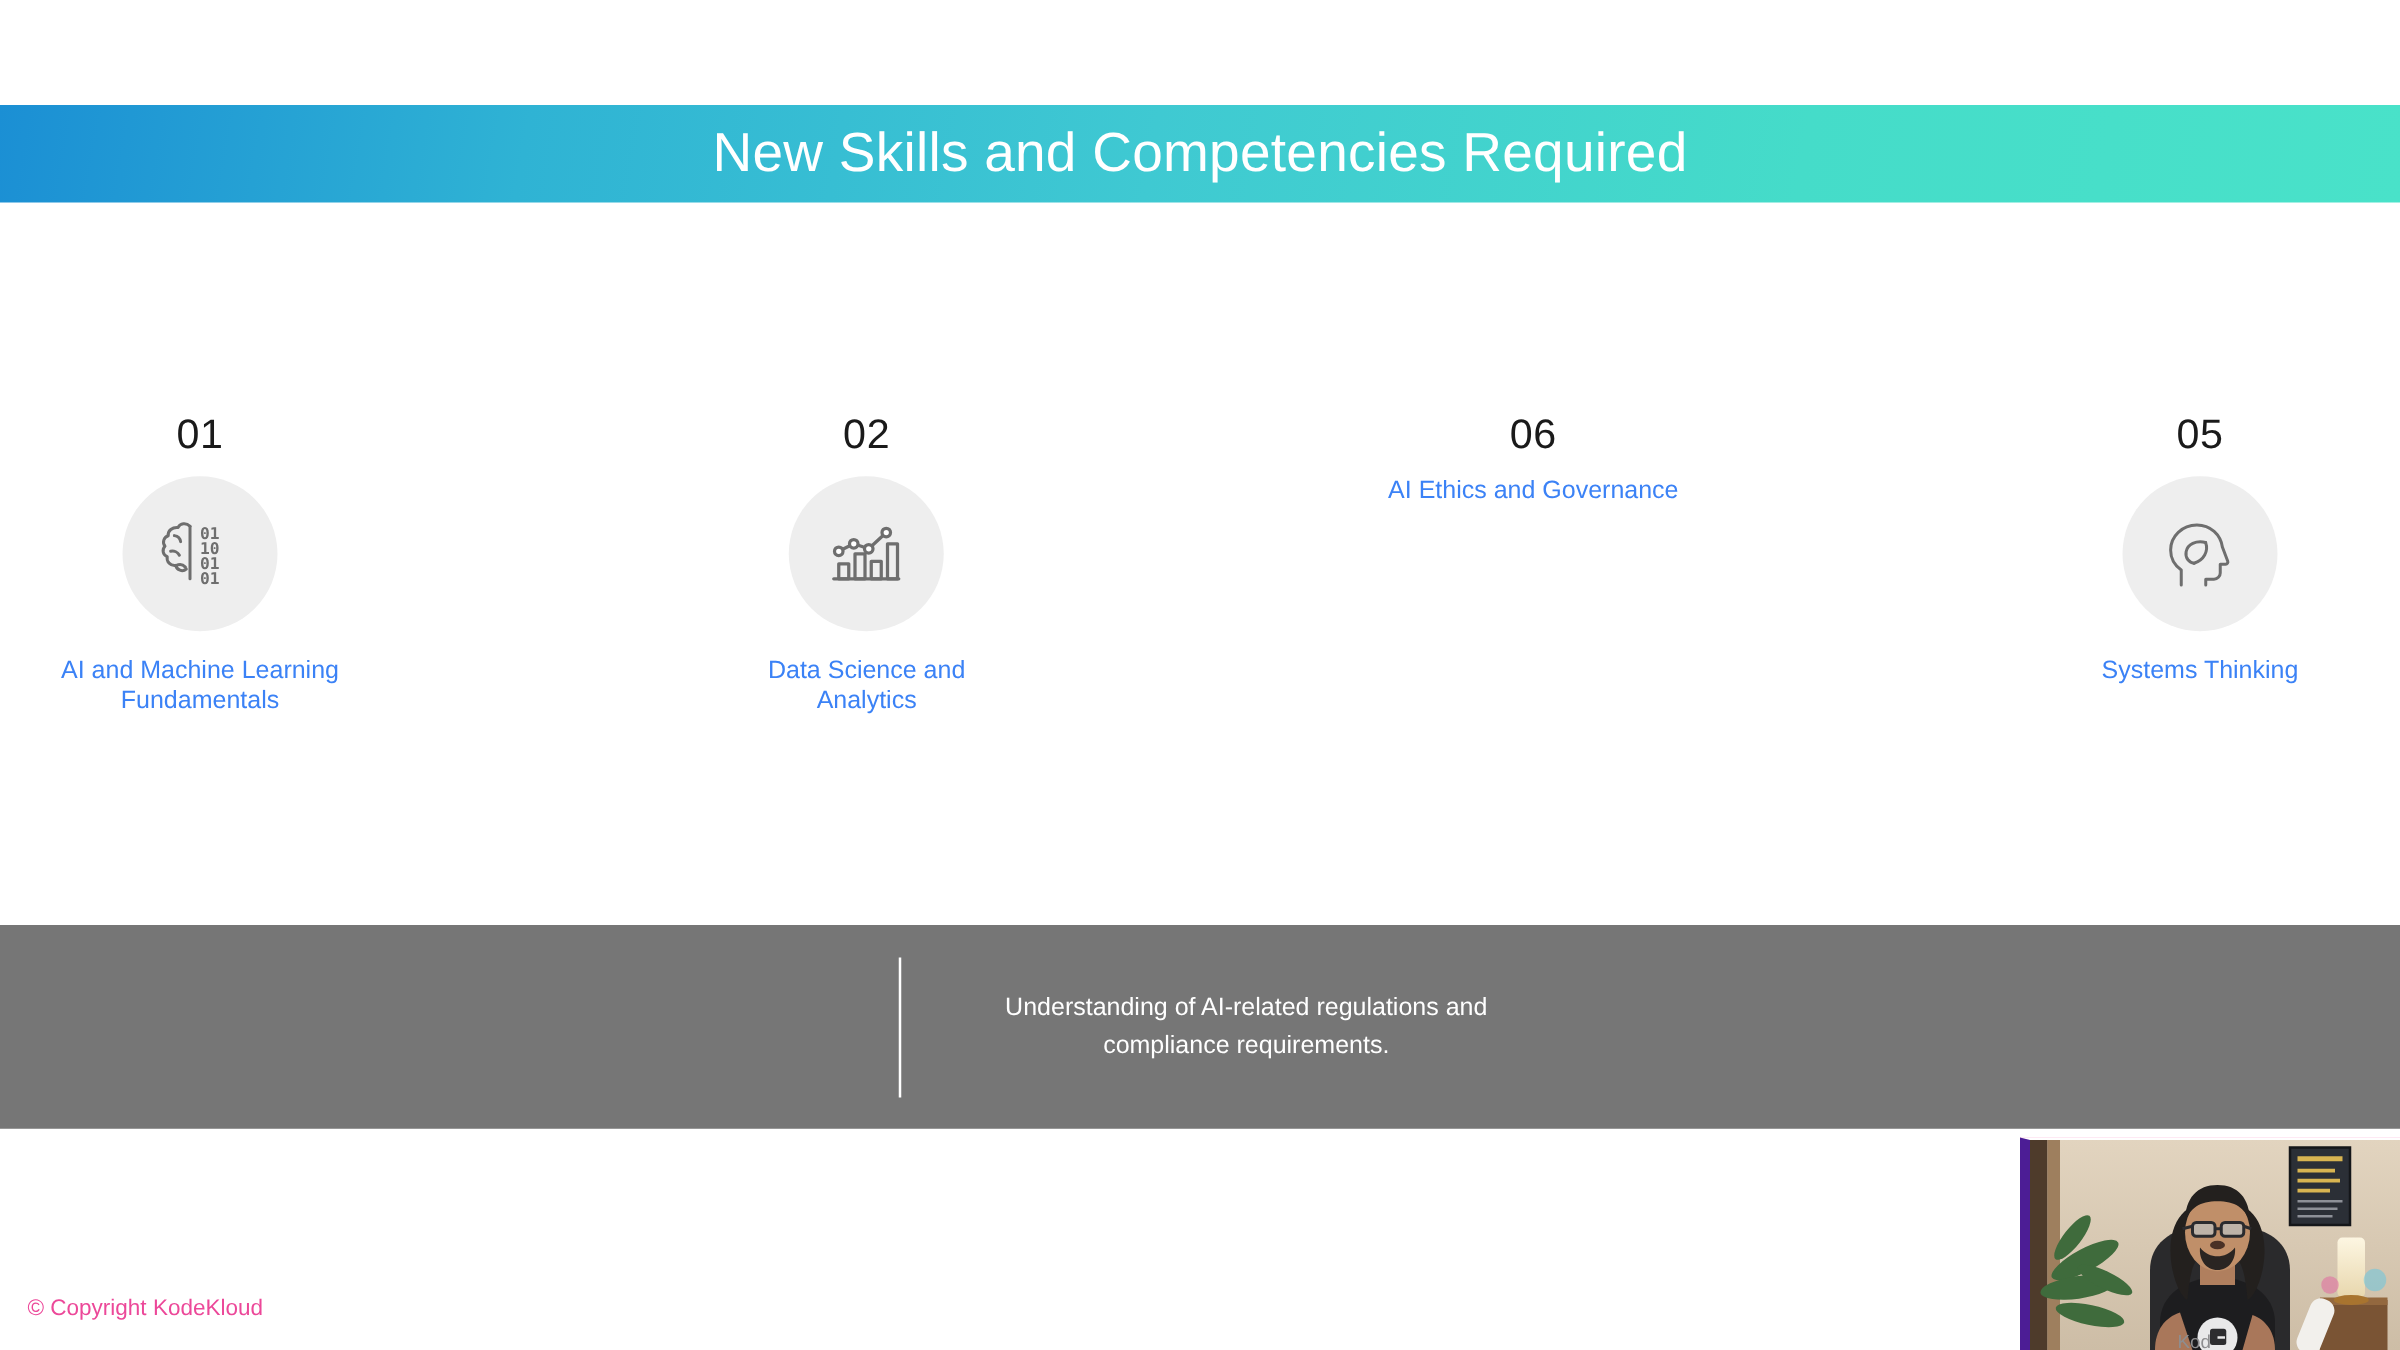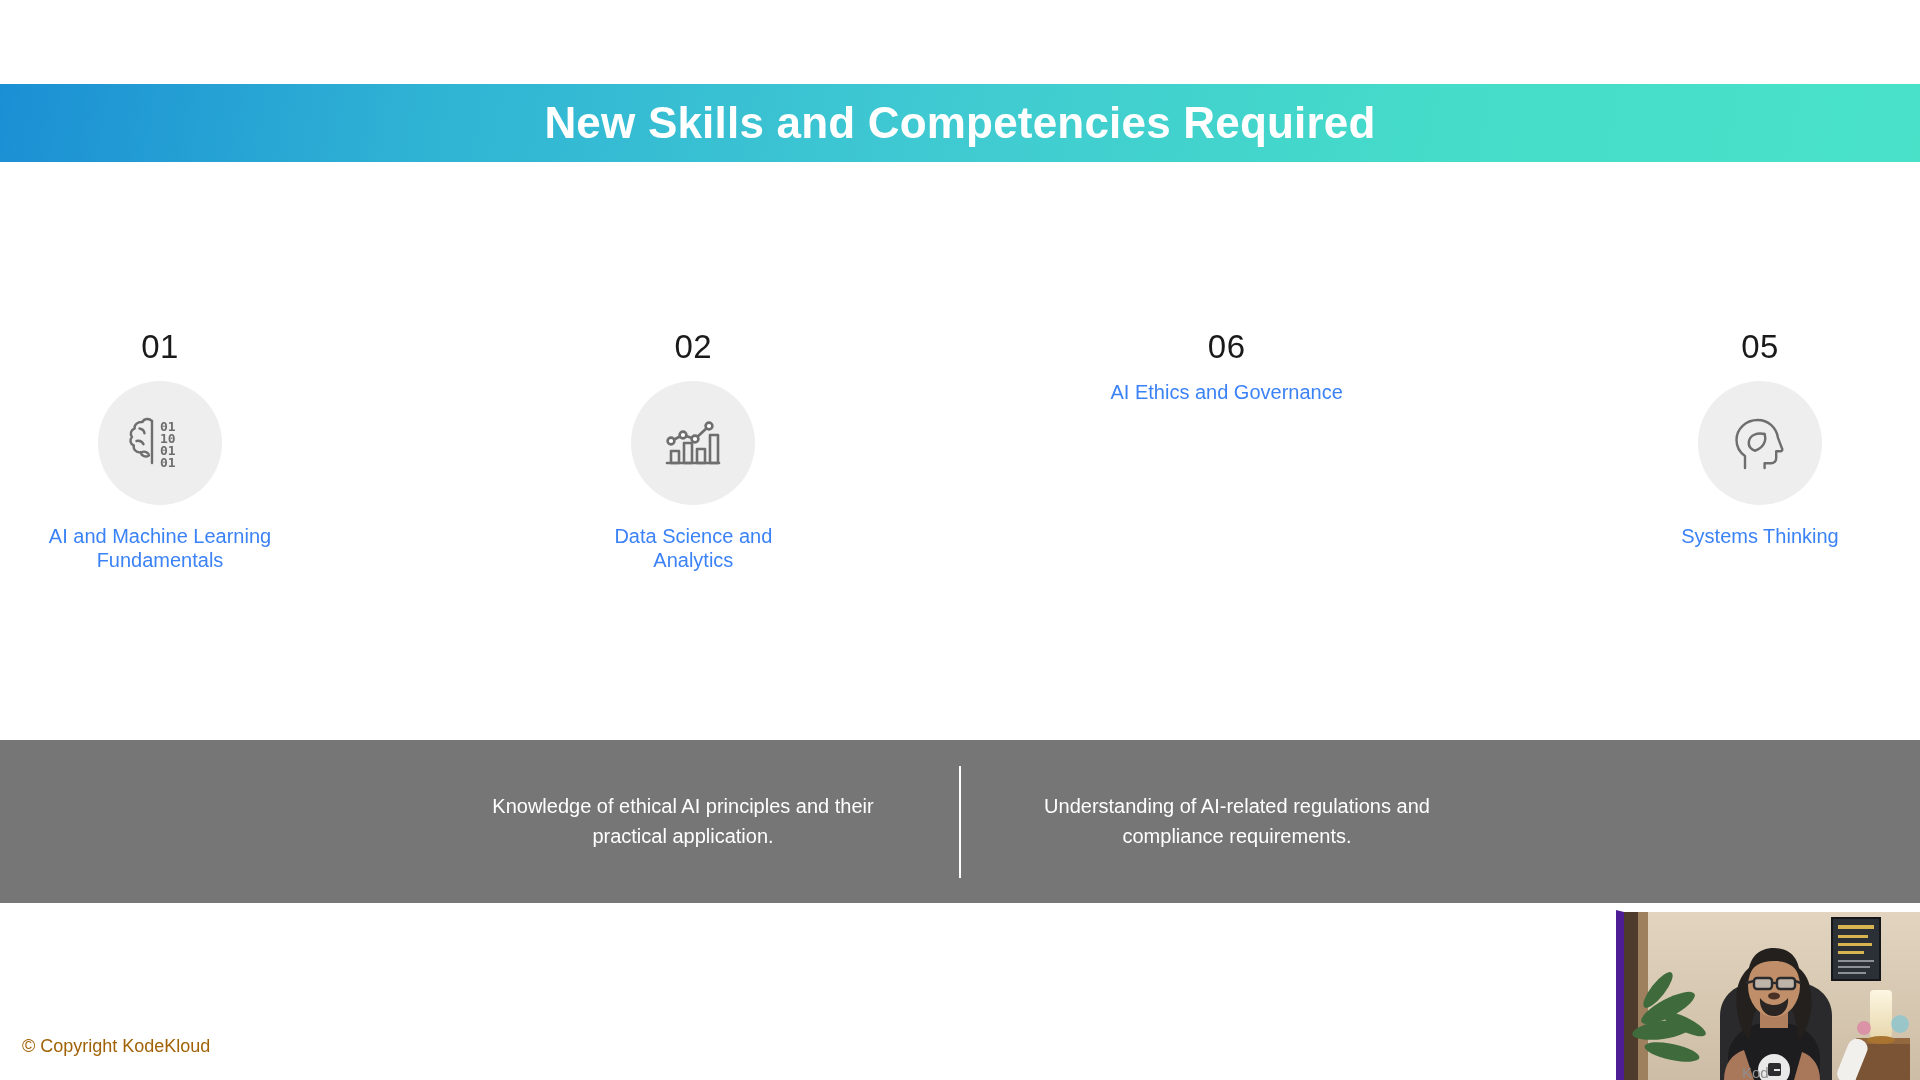--- a/index.html
+++ b/index.html
@@ -23,21 +23,21 @@
     width: 1920px;
     height: 78px;
     background: linear-gradient(100deg, #1b8fd4 0%, #2fb3d4 22%, #3fc9d2 48%, #45dcc9 75%, #49e2c9 100%);
     display: flex;
     align-items: center;
     justify-content: center;
   }
   .title-banner .title-text {
     color: #ffffff;
     font-size: 44px;
-    font-weight: 700;
+    font-weight: 400;
     letter-spacing: 0.2px;
     line-height: 1;
     text-align: left;
     white-space: nowrap;
   }
 
   
   .steps-row {
     position: absolute;
     left: 0;
@@ -117,21 +117,21 @@
     margin: 0 36px;
     flex: none;
   }
 
   
   .copyright {
     position: absolute;
     left: 22px;
     top: 1036px;
     font-size: 18px;
-    color: #a16207;
+    color: #ec4899;
     font-weight: 400;
   }
 
   
   .webcam {
     position: absolute;
     right: 0;
     bottom: 0;
     width: 296px;
     height: 168px;
@@ -209,21 +209,20 @@
         </svg>
       </span>
     </div>
     <div class="step-label">Systems Thinking</div>
   </div>
 
 
 </div>
 
 <div class="gray-band">
-  <div class="band-item">Knowledge of ethical AI principles and their practical application.</div>
   <div class="band-divider"></div>
   <div class="band-item">Understanding of AI-related regulations and compliance requirements.</div>
 </div>
 
 <div class="copyright">© Copyright KodeKloud</div>
 
 <div class="webcam">
   <svg width="296" height="168" viewBox="0 0 296 168">
     <defs>
       <linearGradient id="wallg" x1="0" y1="0" x2="0" y2="1">

